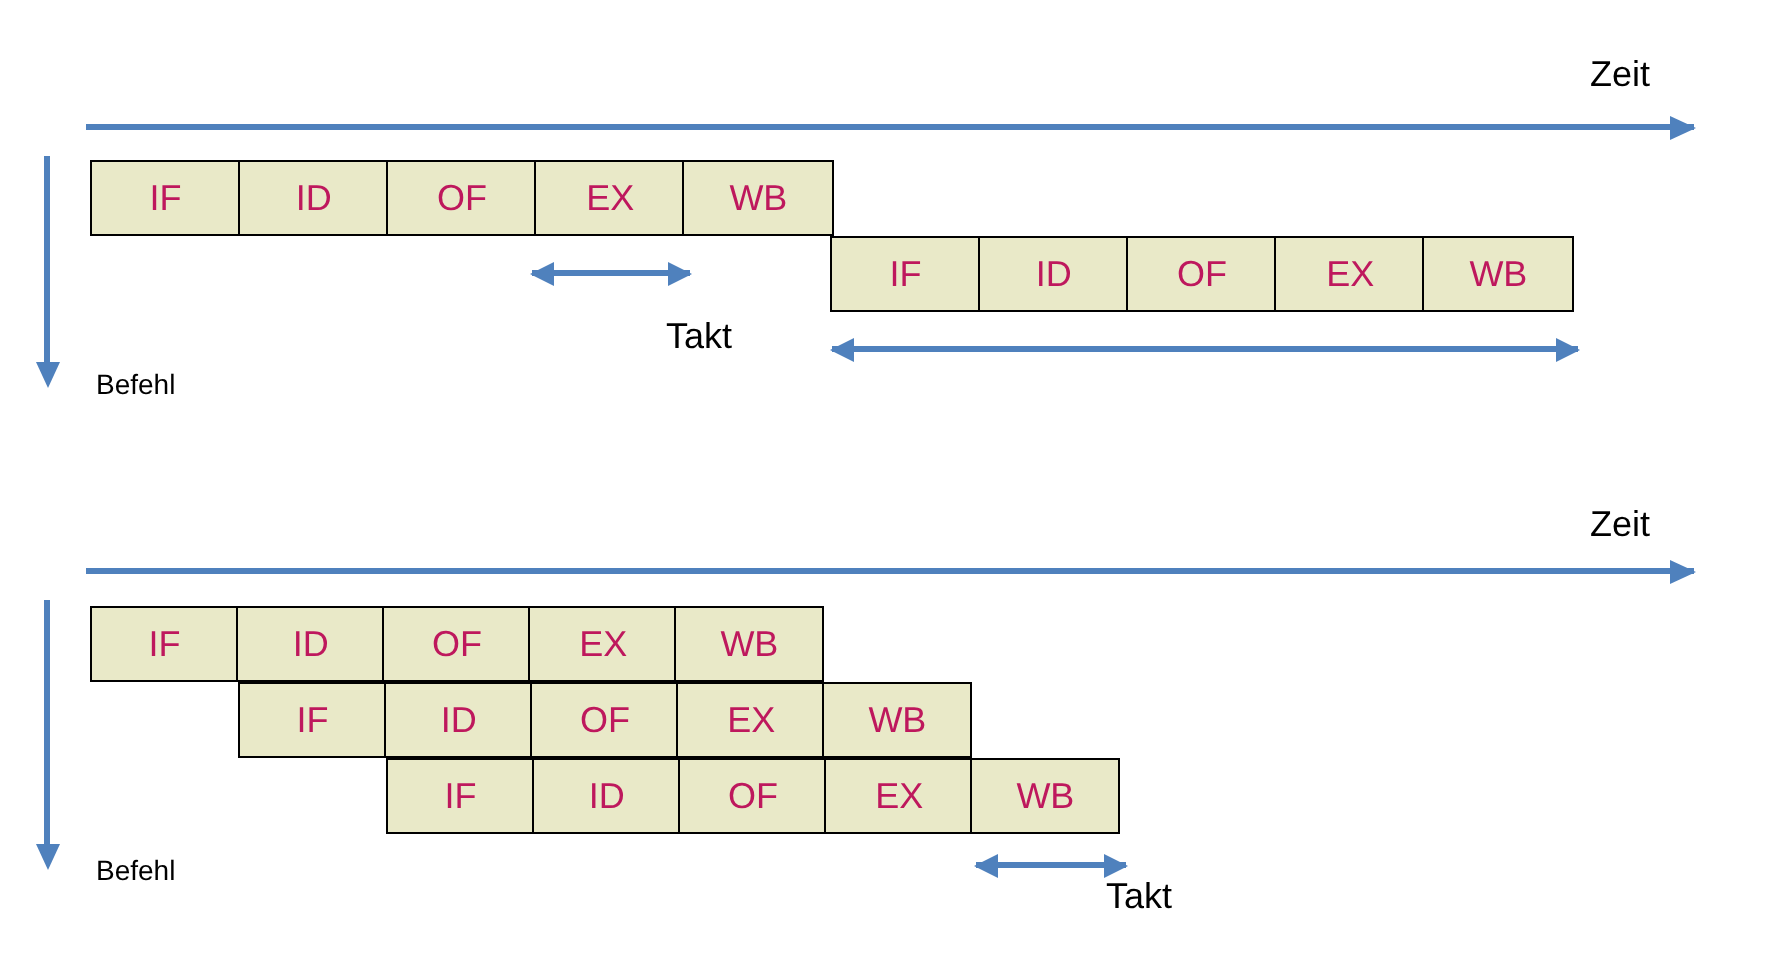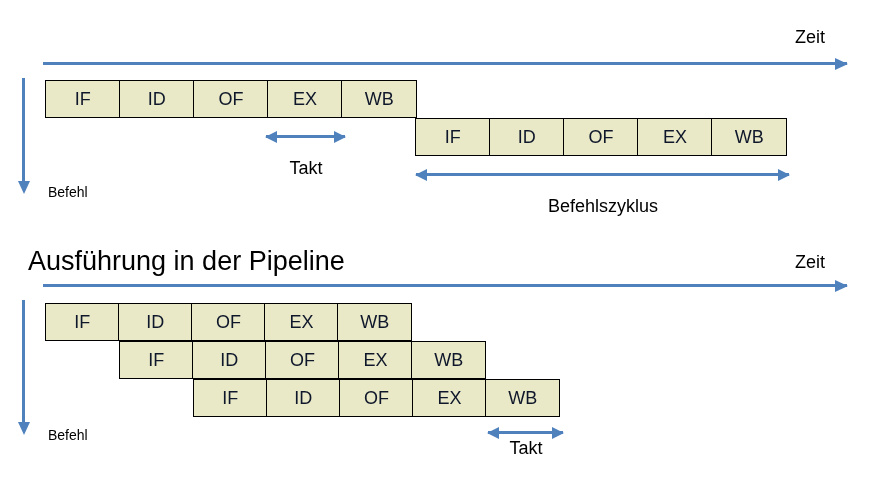--- a/index.html
+++ b/index.html
@@ -82,21 +82,21 @@
     box-sizing: border-box;
     background: #e9e9c8;
     border: 1.4px solid #000000;
     margin-right: -1.4px;
     height: 38px;
     display: flex;
     align-items: center;
     justify-content: center;
     font-size: 18px;
     line-height: 18px;
-    color: #0f172a;
+    color: #be185d;
   }
 
   
   .measure {
     position: absolute;
     height: 3px;
     background: #4f81bd;
   }
   .measure::before {
     content: "";
@@ -119,21 +119,21 @@
     height: 0;
     transform: translateY(-50%);
     border-top: 6px solid transparent;
     border-bottom: 6px solid transparent;
     border-left: 12px solid #4f81bd;
   }
   .measure-label {
     position: absolute;
     font-size: 18px;
     line-height: 20px;
-    text-align: center;
+    text-align: right;
     white-space: nowrap;
     color: #000000;
   }
   .side-label {
     position: absolute;
     font-size: 14px;
     line-height: 20px;
     white-space: nowrap;
     color: #000000;
   }
@@ -163,25 +163,23 @@
     <div class="stage-box" style="width:75.5px;">ID</div>
     <div class="stage-box" style="width:75.5px;">OF</div>
     <div class="stage-box" style="width:75.5px;">EX</div>
     <div class="stage-box" style="width:75.5px;">WB</div>
   </div>
 
   <div class="measure" style="left:266px; top:135px; width:79px;"></div>
   <div class="measure-label" style="left:246px; top:158px; width:120px;">Takt</div>
 
   <div class="measure" style="left:416px; top:173px; width:373px;"></div>
-  <div class="measure-label" style="left:443px; top:196px; width:320px;">Befehlszyklus</div>
 
   <div class="side-label" style="left:48px; top:182px;">Befehl</div>
 
-  <div class="section-title" style="left:28px; top:245px;">Ausführung in der Pipeline</div>
 
   <div class="axis-label" style="left:795px; top:252px;">Zeit</div>
 
   <div class="time-axis" style="left:43px; top:284px; width:804px;"></div>
 
   <div class="instr-axis" style="left:22px; top:300px; height:124px;"></div>
 
   <div class="stage-row" style="left:45px; top:303px;">
     <div class="stage-box" style="width:74.5px;">IF</div>
     <div class="stage-box" style="width:74.5px;">ID</div>

